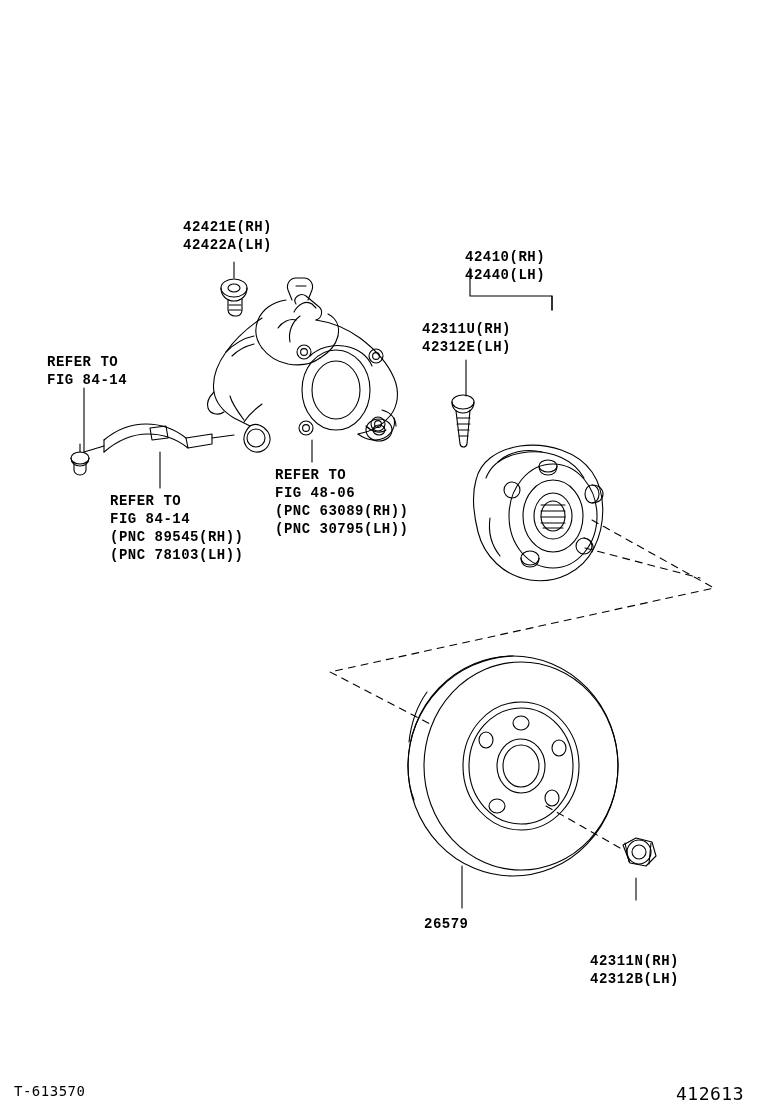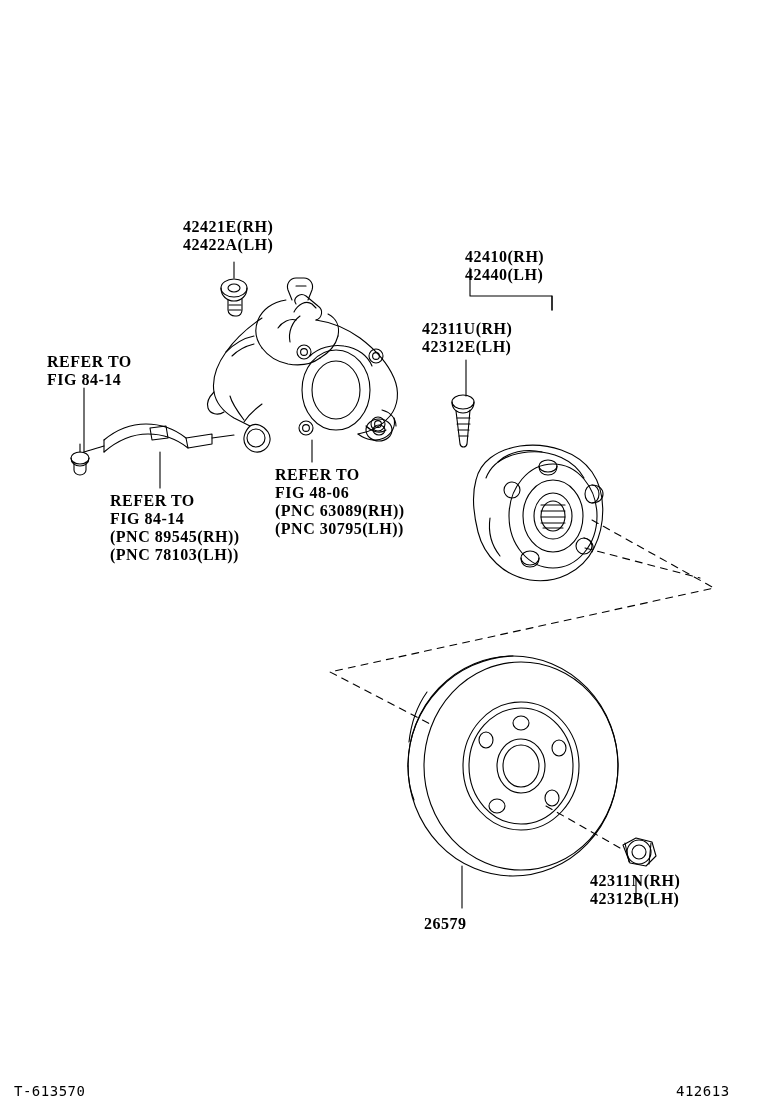--- a/index.html
+++ b/index.html
@@ -22,22 +22,22 @@
     height: 1112px;
   }
   .art {
     position: absolute;
     left: 0; top: 0;
     width: 760px;
     height: 1112px;
   }
   .label {
     position: absolute;
-    font-family: Liberation Serif, serif;
-    font-size: 16px;
+    font-family: Liberation Mono, monospace;
+    font-size: 14px;
     line-height: 18px;
     letter-spacing: 0.5px;
     white-space: pre;
     color: #000;
   }
   .label.bold {
     font-weight: bold;
   }
   .footer-left {
     position: absolute;
@@ -46,21 +46,21 @@
     font-family: "DejaVu Sans Mono", monospace;
     font-size: 14px;
     letter-spacing: 0.5px;
     white-space: pre;
   }
   .footer-right {
     position: absolute;
     left: 676px;
     top: 1083px;
     font-family: "DejaVu Sans Mono", monospace;
-    font-size: 14px;
+    font-size: 18px;
     letter-spacing: 0.5px;
     white-space: pre;
   }
 </style>
 </head>
 <body>
 
 <div class="diagram-root">
 
   <svg class="art" viewBox="0 0 760 1112" xmlns="http://www.w3.org/2000/svg">
@@ -230,18 +230,18 @@
   <div class="label bold" style="left:422px; top:320px;"><span>42311U(RH)</span><br><span>42312E(LH)</span></div>
 
   <div class="label bold" style="left:47px; top:353px;"><span>REFER TO</span><br><span>FIG 84-14</span></div>
 
   <div class="label bold" style="left:110px; top:492px;"><span>REFER TO</span><br><span>FIG 84-14</span><br><span>(PNC 89545(RH))</span><br><span>(PNC 78103(LH))</span></div>
 
   <div class="label bold" style="left:275px; top:466px;"><span>REFER TO</span><br><span>FIG 48-06</span><br><span>(PNC 63089(RH))</span><br><span>(PNC 30795(LH))</span></div>
 
   <div class="label bold" style="left:424px; top:915px;"><span>26579</span></div>
 
-  <div class="label bold" style="left:590px; top:872px;"><span>42311N(RH)</span><br><span>42312B(LH)</span></div>
+  <div class="label bold" style="left:590px; top:952px;"><span>42311N(RH)</span><br><span>42312B(LH)</span></div>
 
   <div class="footer-left">T-613570</div>
   <div class="footer-right">412613</div>
 
 </div>
 
 </body></html>

